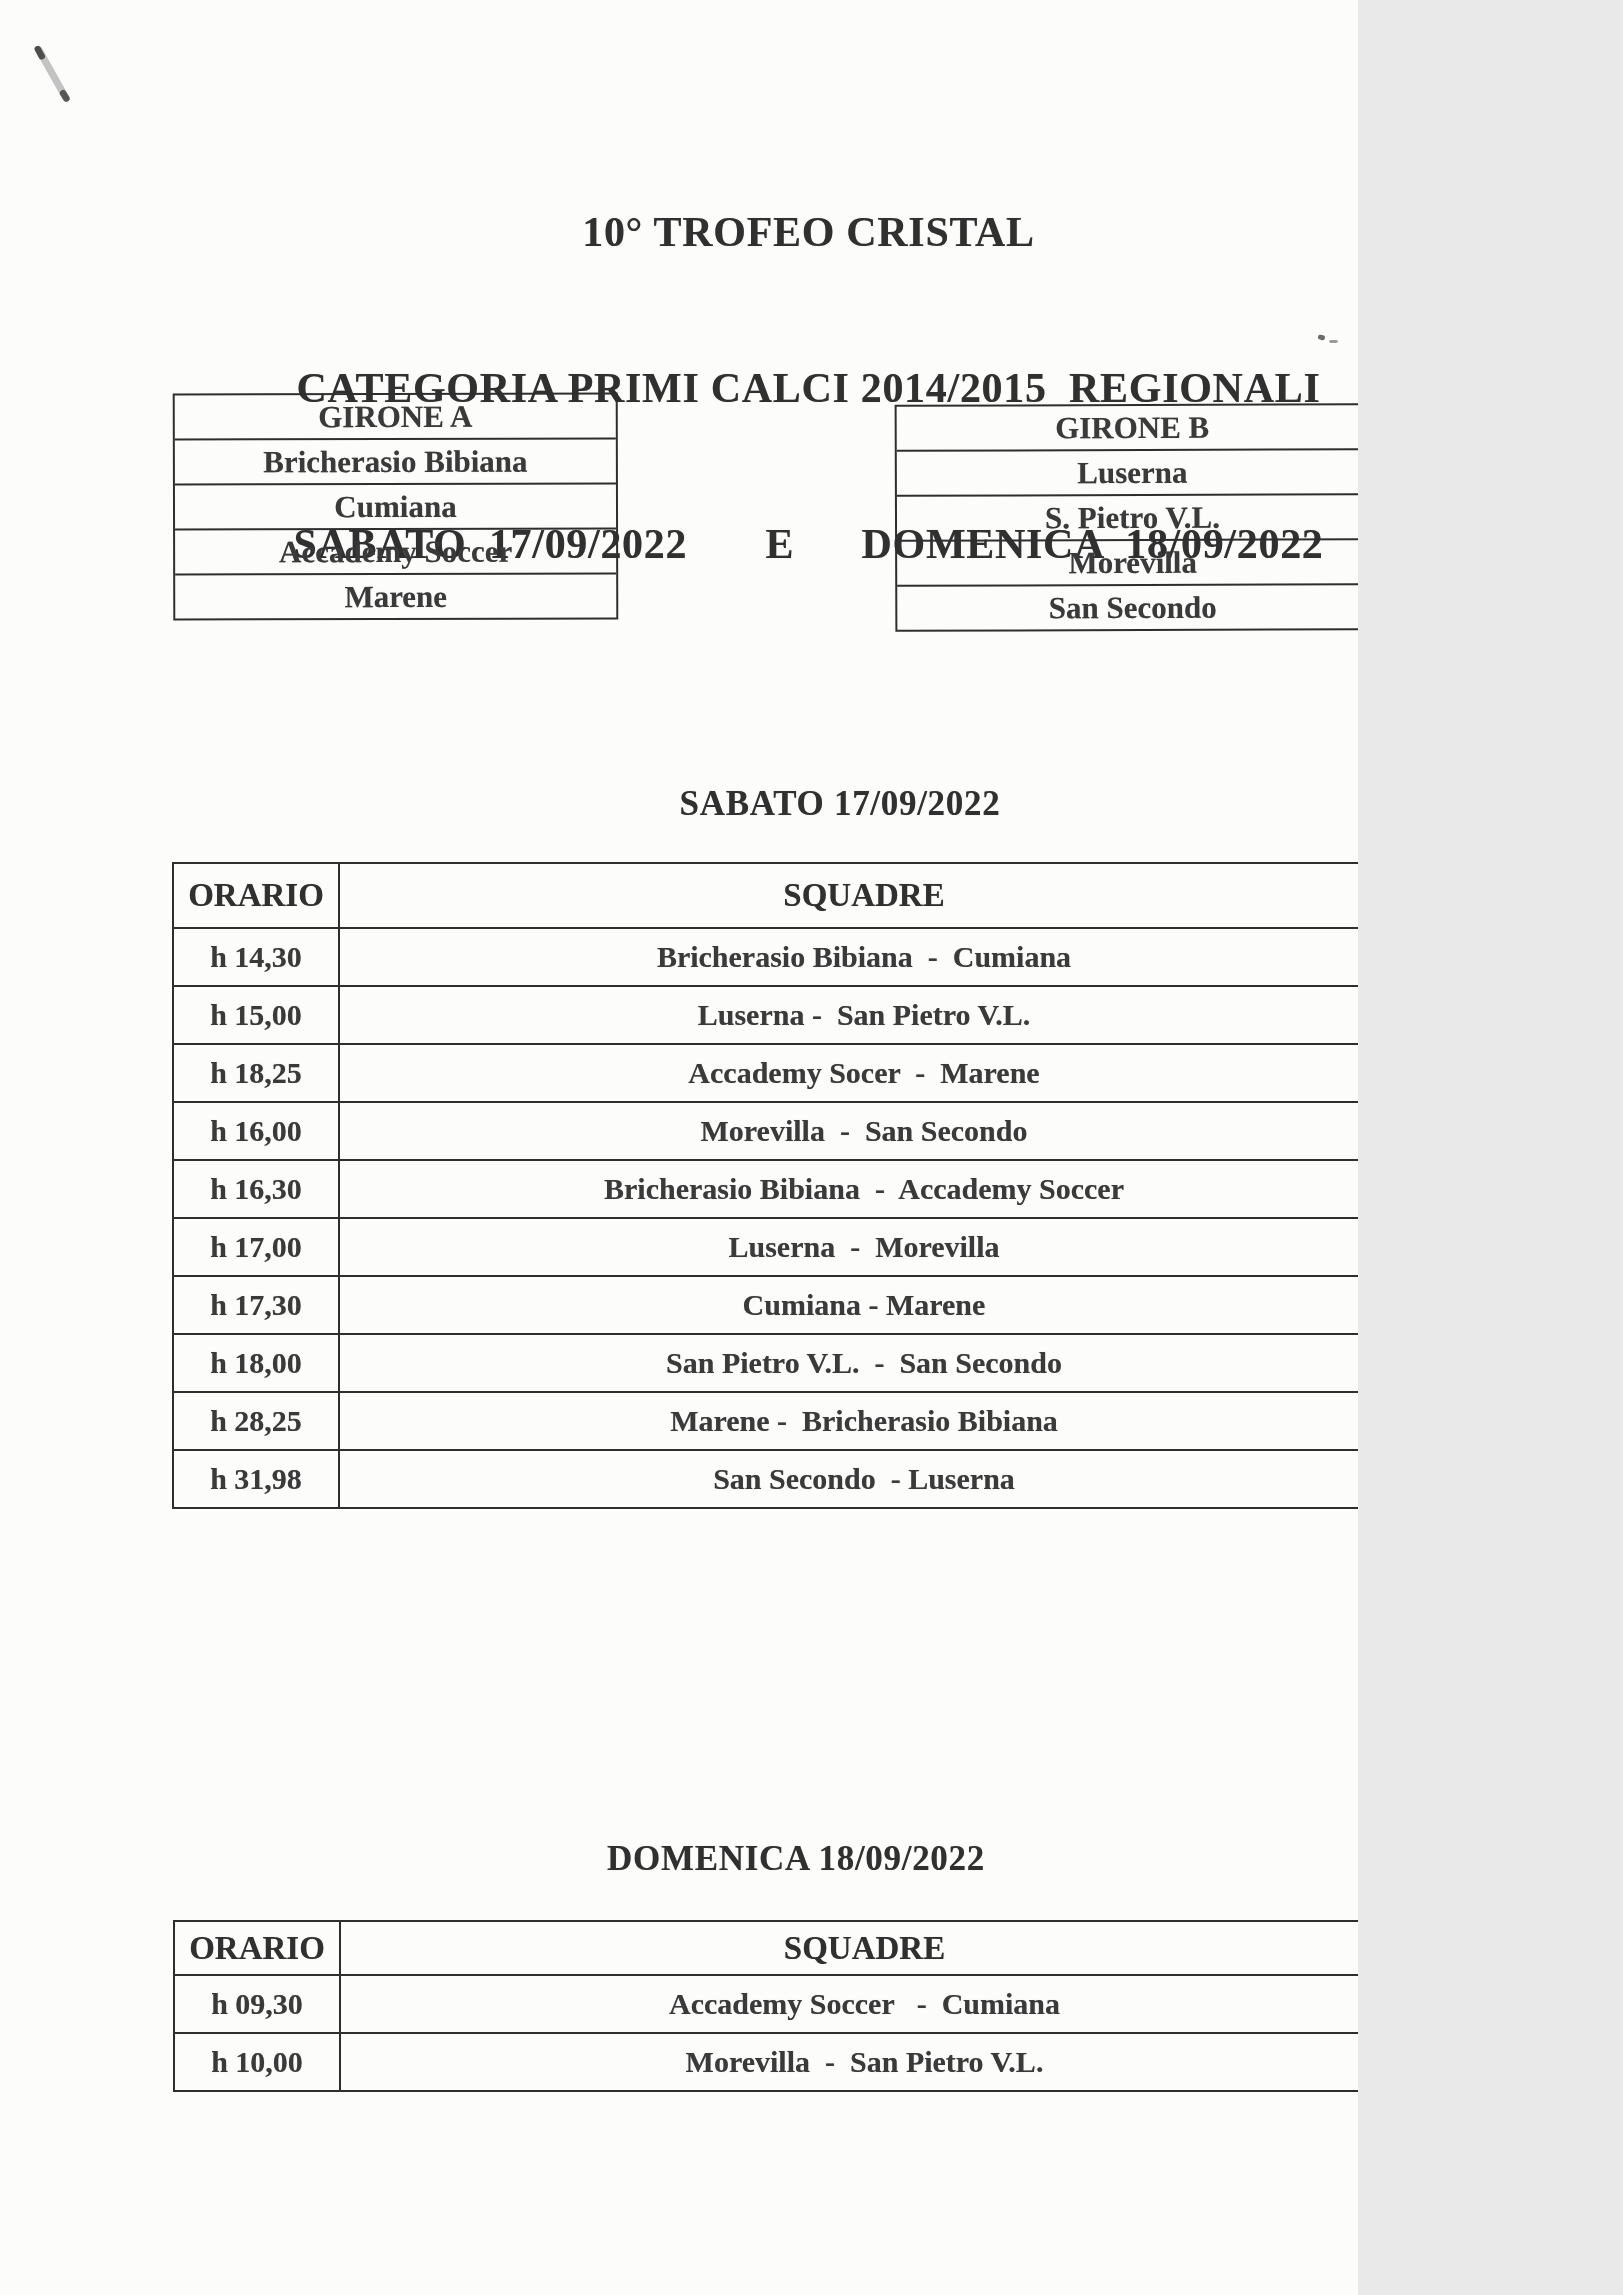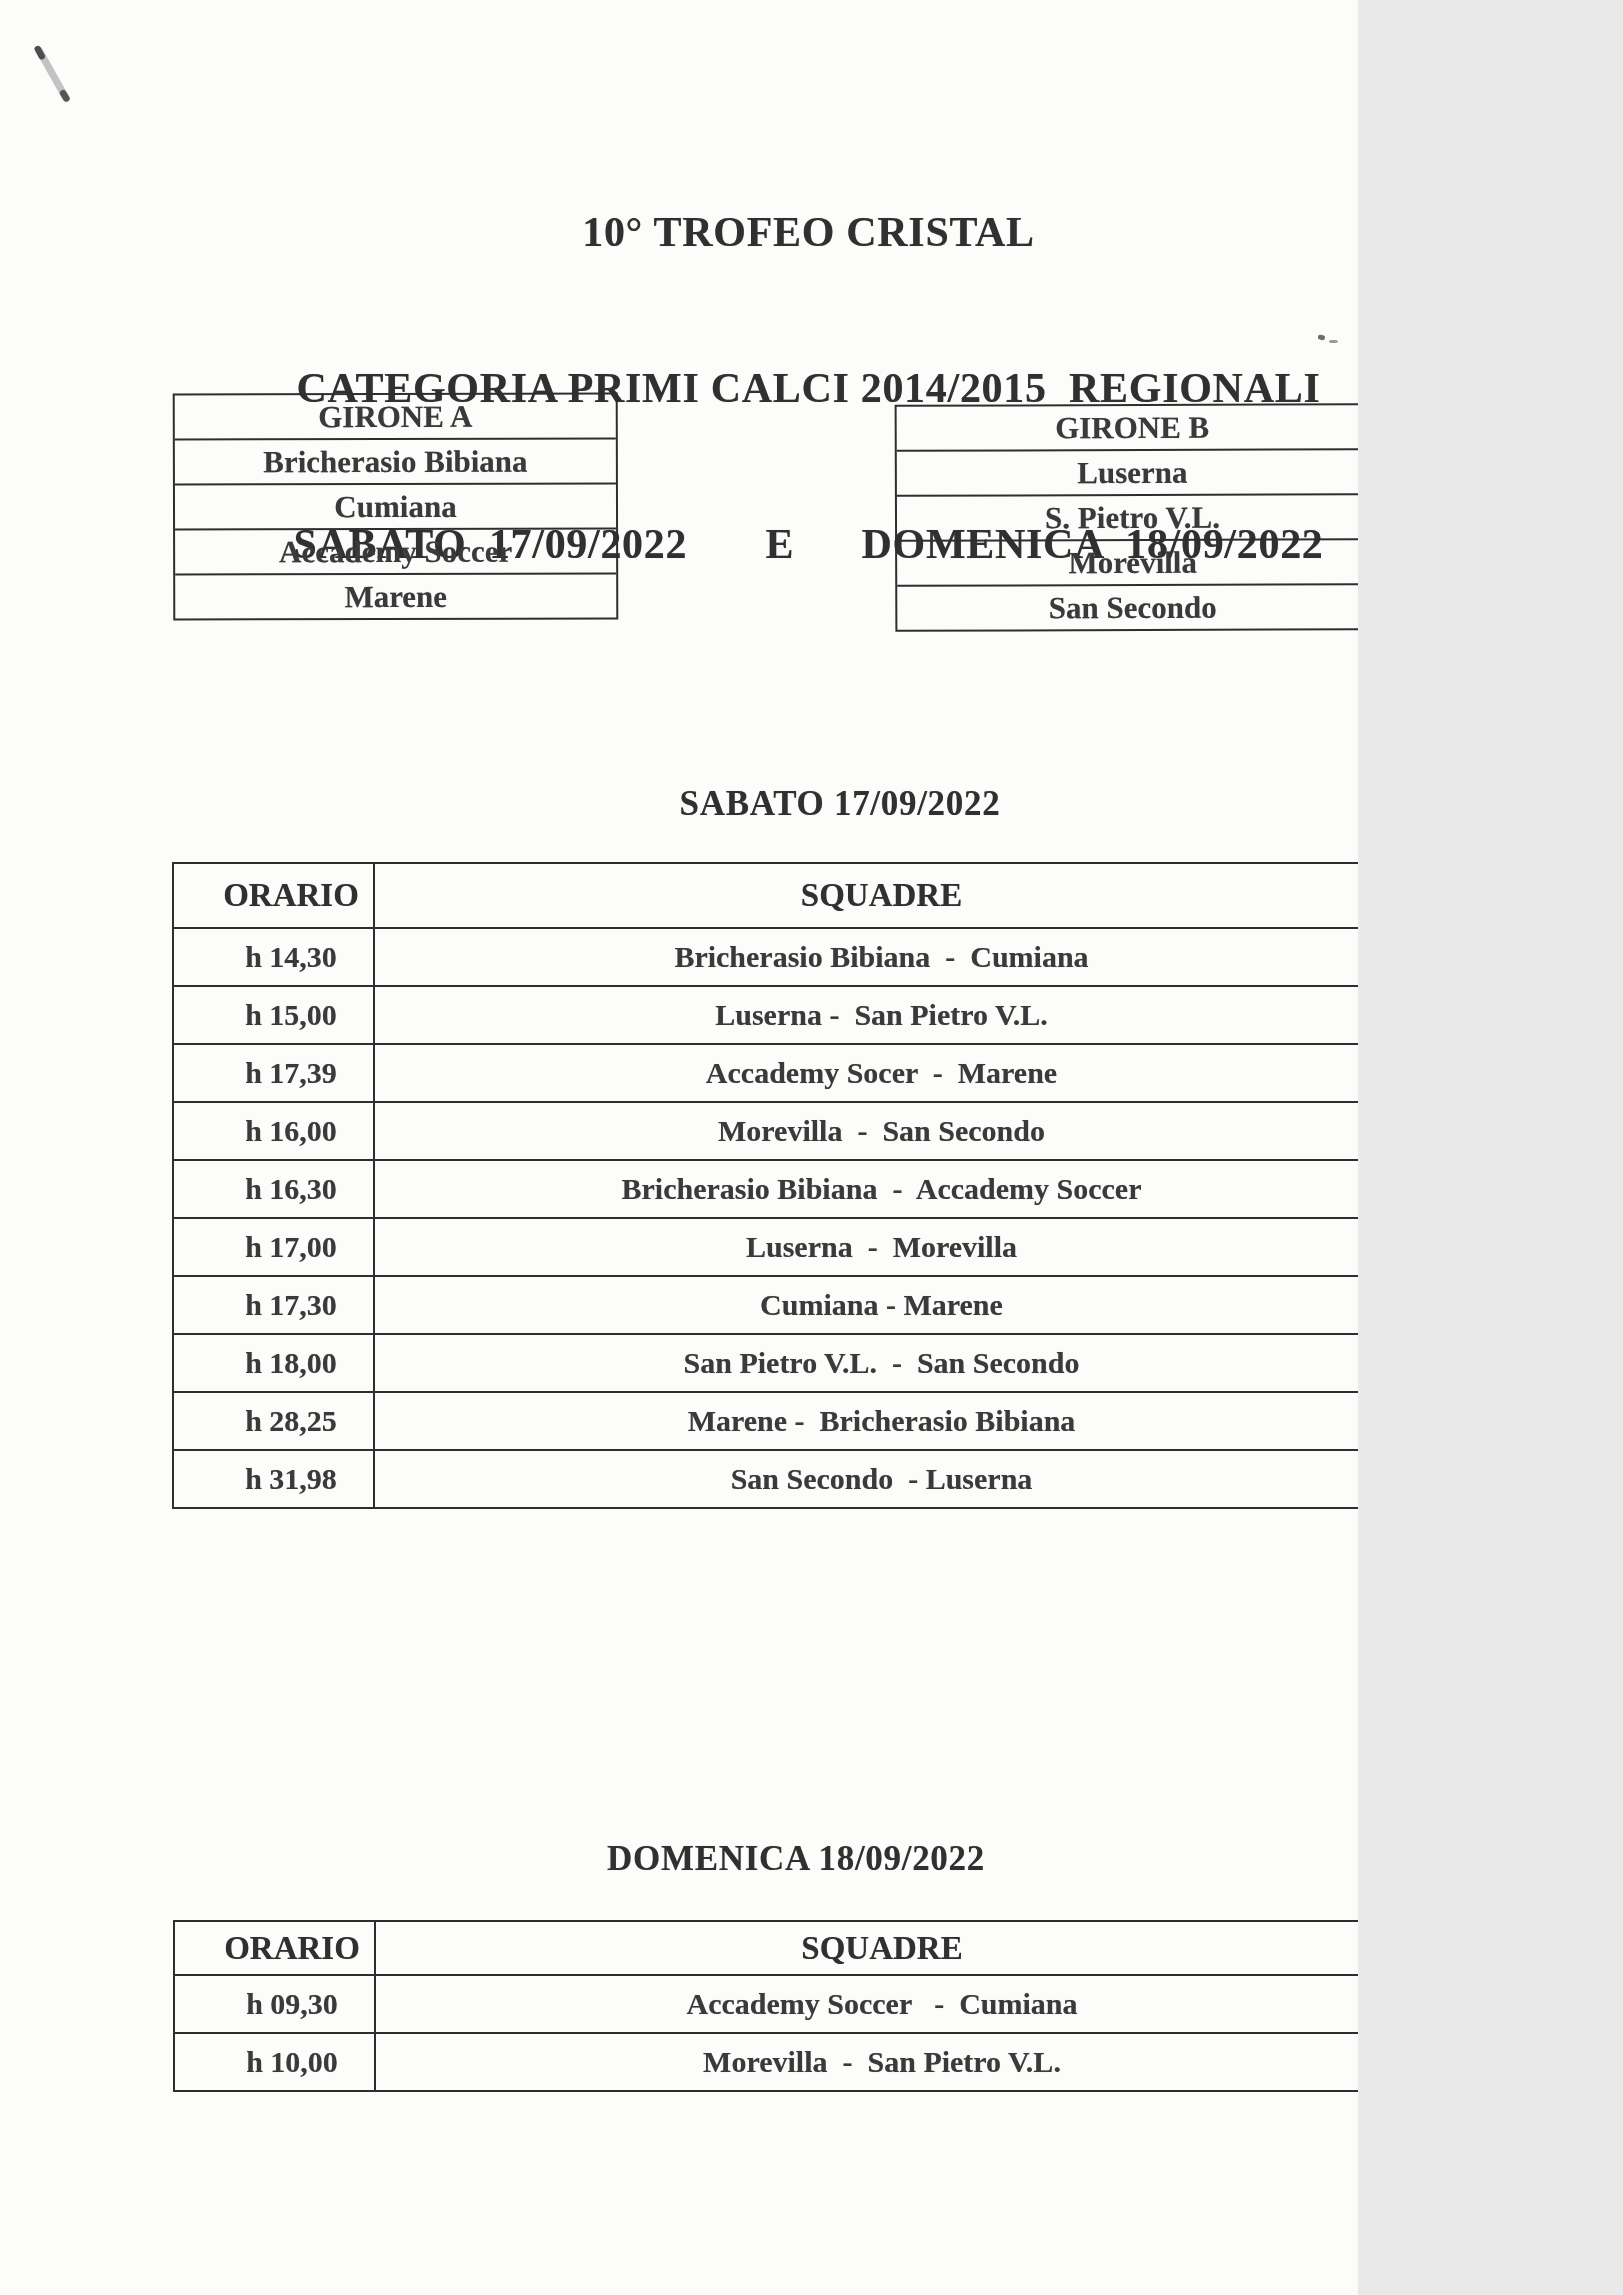--- a/index.html
+++ b/index.html
@@ -60,21 +60,21 @@
   .section-heading.sun{ top:1839px; }
 
   
   .match-table{
     position:absolute;
     border:2.6px solid var(--line);
     font-size:30px;
   }
   .match-table.saturday{ left:172px; top:862px; width:1214px; }
   .match-table.sunday{ left:173px; top:1920px; width:1213px; }
-  .mt-row{ display:flex; height:56px; border-top:2px solid var(--line);padding-left:35px; }
+  .mt-row{ display:flex; height:56px; border-top:2px solid var(--line); }
   .mt-row:first-child{ border-top:none; }
   .match-table.saturday .mt-header{ height:63px; }
   .match-table.sunday .mt-header{ height:52px; }
   .mt-header{ font-size:33px; color:var(--ink-dark); }
   .cell{ display:flex; align-items:center; justify-content:center; white-space:pre; }
   .cell.time{ width:164px; border-right:2px solid var(--line); flex:none; }
   .cell.match{ flex:1; }
 </style>
 </head>
 <body>
@@ -123,21 +123,21 @@
     </div>
     <div class="mt-row">
       <div class="cell time">h 14,30</div>
       <div class="cell match">Bricherasio Bibiana  -  Cumiana</div>
     </div>
     <div class="mt-row">
       <div class="cell time">h 15,00</div>
       <div class="cell match">Luserna -  San Pietro V.L.</div>
     </div>
     <div class="mt-row">
-      <div class="cell time">h 17,39</div>
+      <div class="cell time">h 18,25</div>
       <div class="cell match">Accademy Socer  -  Marene</div>
     </div>
     <div class="mt-row">
       <div class="cell time">h 16,00</div>
       <div class="cell match">Morevilla  -  San Secondo</div>
     </div>
     <div class="mt-row">
       <div class="cell time">h 16,30</div>
       <div class="cell match">Bricherasio Bibiana  -  Accademy Soccer</div>
     </div>

